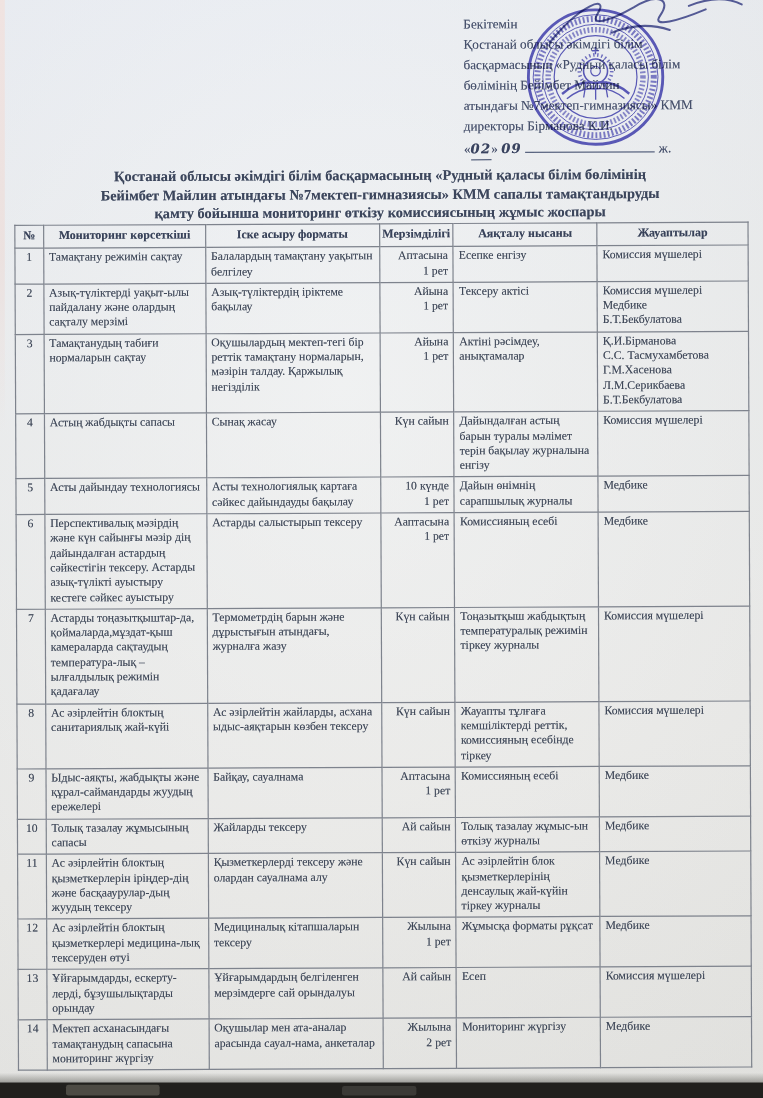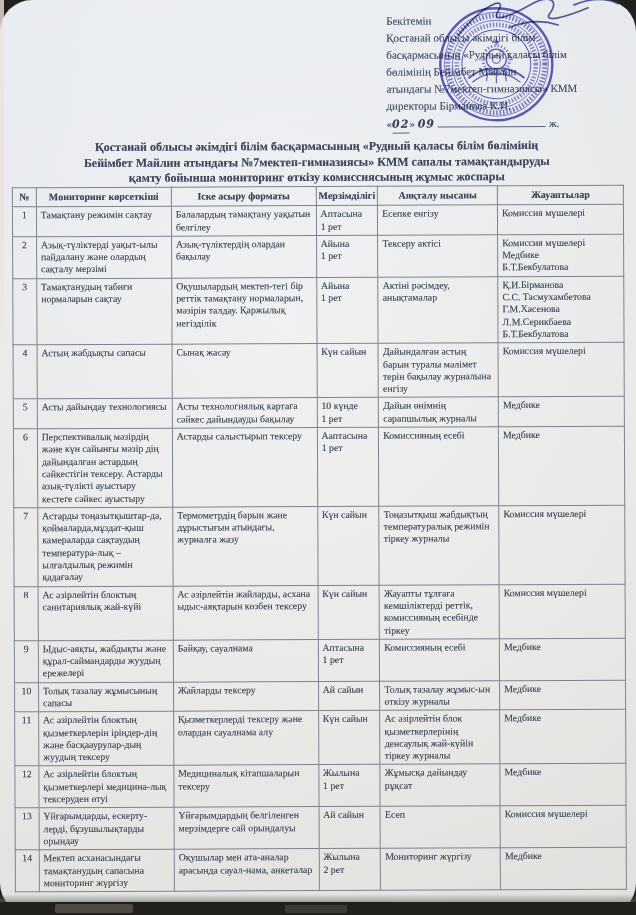--- a/index.html
+++ b/index.html
@@ -6,21 +6,20 @@
   body{
     width:636px;height:915px;overflow:hidden;
     background:#21201d;
     font-family:"Liberation Serif","DejaVu Serif",serif;
   }
   .photo{
     position:relative;width:636px;height:915px;
     background:
       radial-gradient(130% 110% at 45% 35%, rgba(255,255,255,0.30), rgba(125,125,120,0.10)),
       linear-gradient(168deg,#eaeef5 0%, #e9ebec 35%, #eaeae8 70%, #e5e5e2 100%);
-    border-radius: 32px;
   }
   .edge-strip{
     position:absolute;left:0;top:0;width:4px;height:360px;
     background:linear-gradient(180deg,#f2e1dd,#ecdfdc 60%,rgba(236,223,220,0));
     opacity:.8;
   }
   .band{position:absolute;left:0;right:0;bottom:0;height:13px;background:#21201d;}
   .band .patch1{position:absolute;left:55px;top:2px;width:78px;height:9px;background:#55534b;opacity:.85;border-radius:2px;}
   .band .patch2{position:absolute;left:285px;top:3px;width:62px;height:8px;background:#3b3a36;border-radius:2px;}
   .paper-shadow{
@@ -67,21 +66,21 @@
     border-collapse:collapse;table-layout:fixed;
     font-size:9.8px;line-height:12.3px;color:#3e4758;
     text-shadow:0 0 .3px rgba(62,71,88,.5);
   }
   table.plan th,table.plan td{
     border:1px solid #7e838d;vertical-align:top;
     padding:2px 4px;white-space:pre-line;overflow:hidden;
   }
   table.plan th{font-weight:bold;text-align:center;padding:3px 2px;font-size:10px;color:#38425a;}
   td.c0{text-align:center;padding-left:1px;padding-right:1px;}
-  td.c3{text-align:left;}
+  td.c3{text-align:right;}
 </style>
 </head>
 <body>
 
 <div class="photo">
   <div class="edge-strip"></div>
 
   <div class="doc">
 
     <div class="approval">
@@ -151,21 +150,21 @@
             <td class="c1">Тамақтану режимін сақтау</td>
             <td class="c2">Балалардың тамақтану уақытын белгілеу</td>
             <td class="c3">Аптасына
 1 рет</td>
             <td class="c4">Есепке енгізу</td>
             <td class="c5">Комиссия мүшелері</td>
           </tr>
           <tr>
             <td class="c0">2</td>
             <td class="c1">Азық-түліктерді уақыт-ылы пайдалану және олардың сақталу мерзімі</td>
-            <td class="c2">Азық-түліктердің олардан бақылау</td>
+            <td class="c2">Азық-түліктердің іріктеме бақылау</td>
             <td class="c3">Айына
 1 рет</td>
             <td class="c4">Тексеру актісі</td>
             <td class="c5">Комиссия мүшелері
 Медбике
 Б.Т.Бекбулатова</td>
           </tr>
           <tr>
             <td class="c0">3</td>
             <td class="c1">Тамақтанудың табиғи нормаларын сақтау</td>
@@ -245,21 +244,21 @@
             <td class="c3">Күн сайын</td>
             <td class="c4">Ас әзірлейтін блок қызметкерлерінің денсаулық жай-күйін тіркеу журналы</td>
             <td class="c5">Медбике</td>
           </tr>
           <tr>
             <td class="c0">12</td>
             <td class="c1">Ас әзірлейтін блоктың қызметкерлері медицина-лық тексеруден өтуі</td>
             <td class="c2">Медициналық кітапшаларын тексеру</td>
             <td class="c3">Жылына
 1 рет</td>
-            <td class="c4">Жұмысқа дайындау рұқсат</td>
+            <td class="c4">Жұмысқа форматы рұқсат</td>
             <td class="c5">Медбике</td>
           </tr>
           <tr>
             <td class="c0">13</td>
             <td class="c1">Ұйғарымдарды, ескерту-лерді, бұзушылықтарды орындау</td>
             <td class="c2">Ұйғарымдардың белгіленген мерзімдерге сай орындалуы</td>
             <td class="c3">Ай сайын</td>
             <td class="c4">Есеп</td>
             <td class="c5">Комиссия мүшелері</td>
           </tr>

